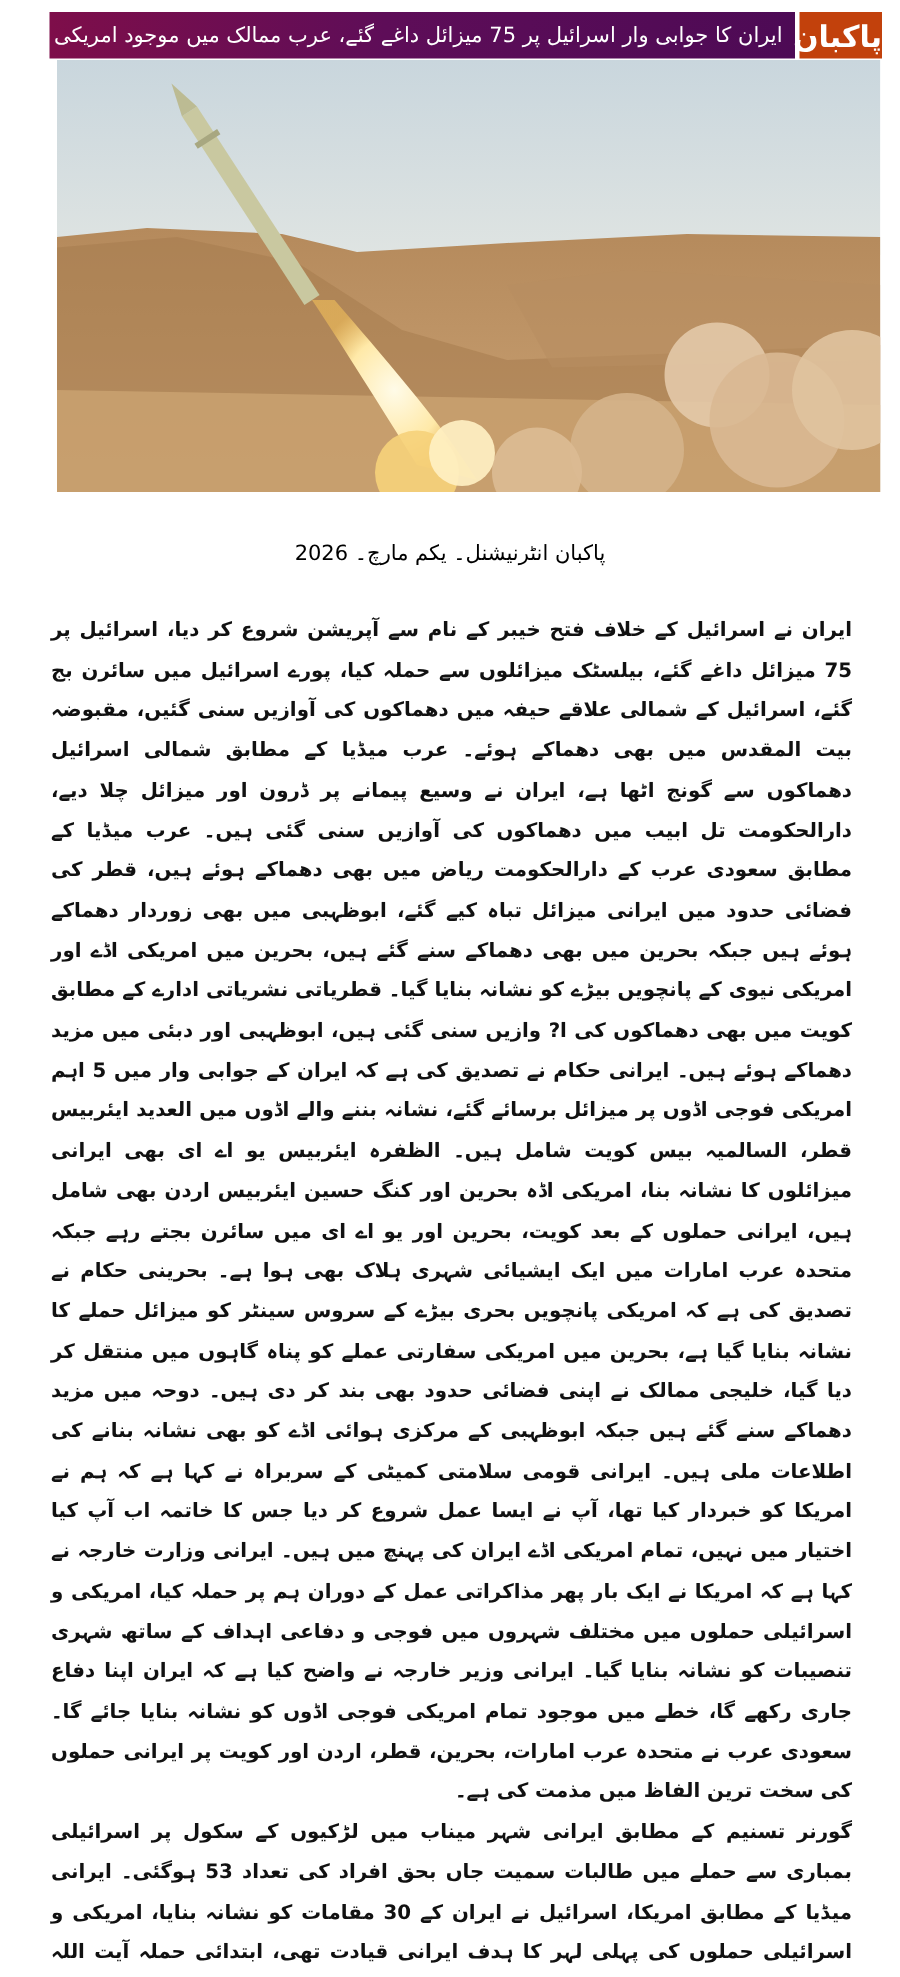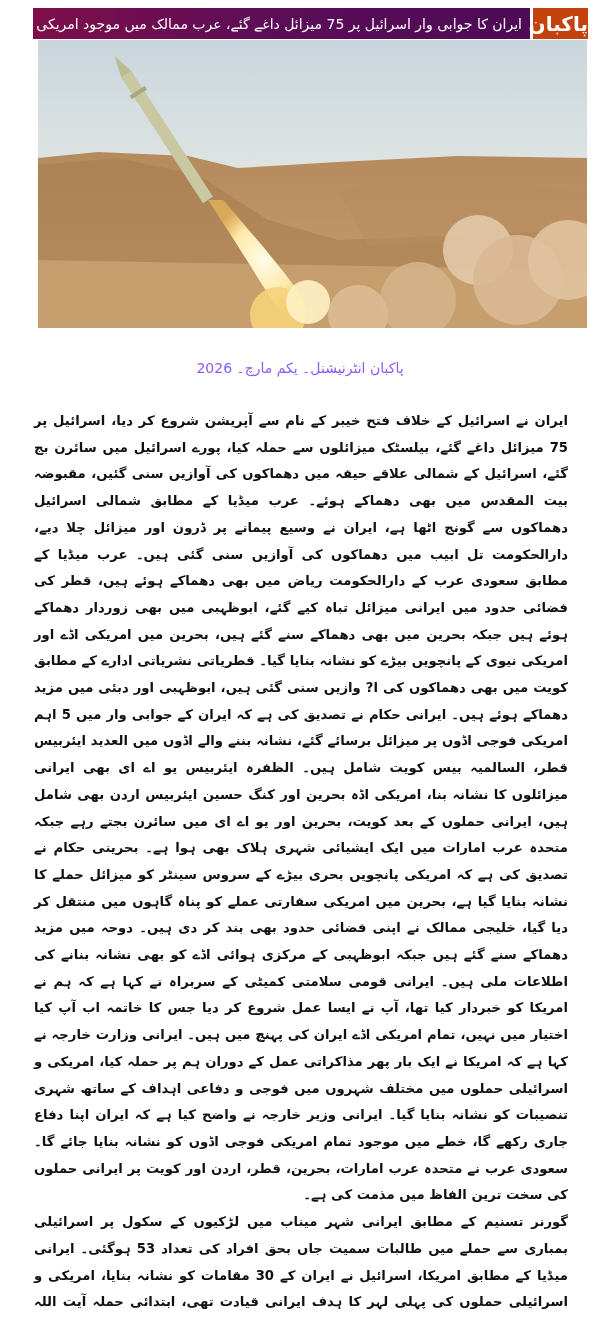--- a/index.html
+++ b/index.html
@@ -6,21 +6,21 @@
     body { width: 600px; height: 1318px; position: relative; overflow: hidden; font-family: "DejaVu Sans", sans-serif; }
 
     .header { position: absolute; left: 33px; top: 8px; width: 555px; height: 31px; display: flex; flex-direction: row-reverse; }
     .logo-box { width: 55px; height: 31px; background: #c2410c; color: #ffffff; display: flex; align-items: center; justify-content: flex-start; font-weight: bold; font-size: 20px; direction: rtl; }
     .header-gap { width: 3px; background: #ffffff; }
     .headline-box { flex: 1; height: 31px; background: linear-gradient(to left, #4d0a55 0%, #5e0d58 55%, #7e0e4a 100%); color: #ffffff; display: flex; align-items: center; justify-content: flex-start; padding: 0 8px; direction: rtl; font-size: 14px; white-space: nowrap; overflow: hidden; }
 
     .photo { position: absolute; left: 38px; top: 40px; width: 549px; height: 288px; overflow: hidden; }
     .photo svg { display: block; }
 
-    .byline { position: absolute; left: 0; top: 360px; width: 600px; text-align: center; color: #8b5cf6; font-size: 14px; direction: rtl; }
+    .byline { position: absolute; left: 0; top: 360px; width: 600px; text-align: center; color: #000000; font-size: 14px; direction: rtl; }
 
     .article { position: absolute; left: 34px; top: 408px; width: 534px; direction: rtl; text-align: justify; text-align-last: right; color: #111111; font-size: 13.2px; line-height: 26.7px; }
     .article p { margin: 0; font-weight: bold; }
     .article p.gap { margin-top: 0; }
   </style>
 </head>
 <body>
 
 <div class="header">
   <div class="logo-box">

